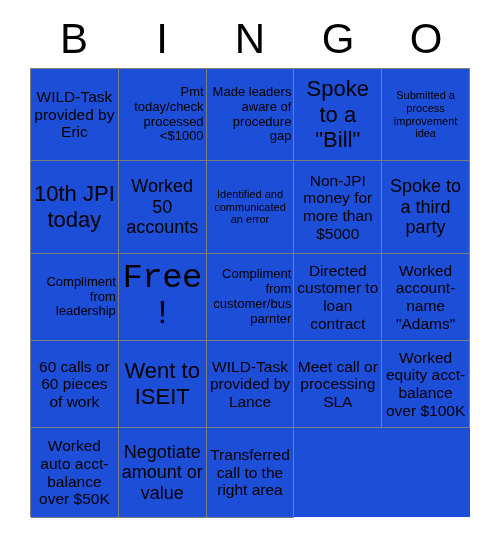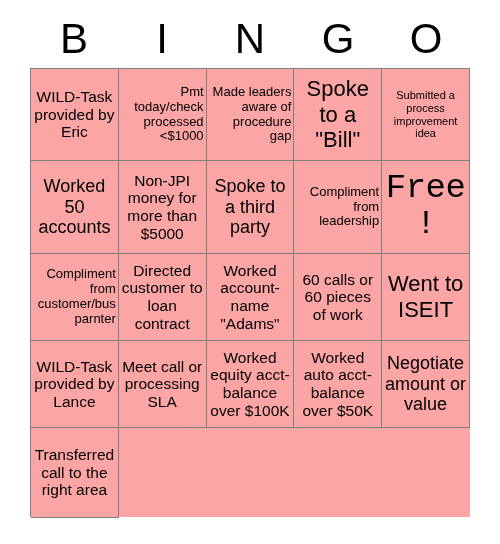--- a/index.html
+++ b/index.html
@@ -43,21 +43,21 @@
     left: 30px;
     top: 68px;
     width: 440px;
     height: 449px;
     box-sizing: border-box;
     border-top: 1px solid #7f7f7f;
     border-left: 1px solid #7f7f7f;
     display: grid;
     grid-template-columns: repeat(5, 1fr);
     grid-template-rows: 92px 93px 87px 87px 90px;
-    background: #fca5a5;
+    background: #1d4ed8;
   }
   .cell {
     box-sizing: border-box;
     border-right: 1px solid #7f7f7f;
     border-bottom: 1px solid #7f7f7f;
     display: flex;
     align-items: center;
     justify-content: center;
     text-align: center;
     padding: 1px 2px;
@@ -102,22 +102,28 @@
       </div>
       <div class="cell sz-sm">
         <span>Made leaders aware of procedure gap</span>
       </div>
       <div class="cell sz-xl">
         <span>Spoke to a "Bill"</span>
       </div>
       <div class="cell sz-xs">
         <span>Submitted a process improvement idea</span>
       </div>
+      <div class="cell sz-xl">
+        <span>10th JPI today</span>
+      </div>
       <div class="cell sz-lg">
         <span>Worked 50 accounts</span>
+      </div>
+      <div class="cell sz-xs">
+        <span>Identified and communicated an error</span>
       </div>
       <div class="cell sz-md">
         <span>Non-JPI money for more than $5000</span>
       </div>
       <div class="cell sz-lg">
         <span>Spoke to a third party</span>
       </div>
       <div class="cell sz-sm">
         <span>Compliment from leadership</span>
       </div>

